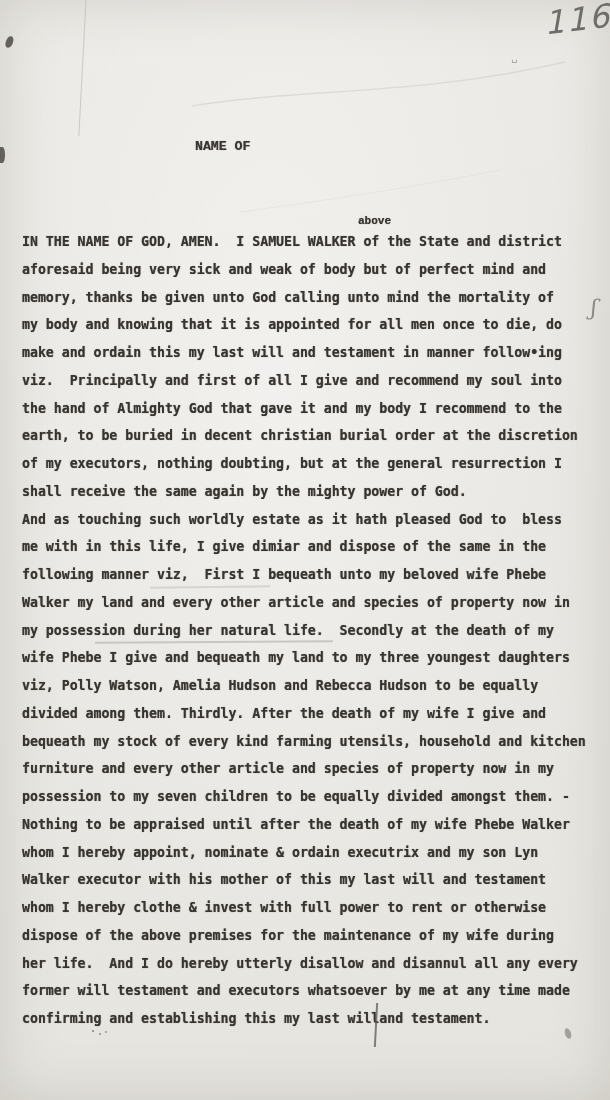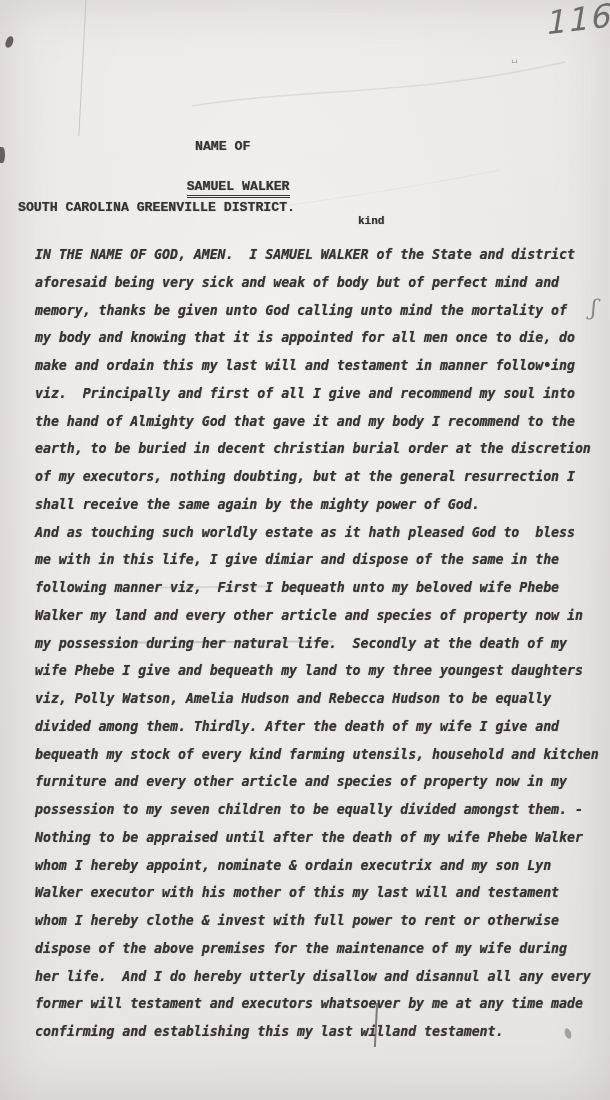--- a/index.html
+++ b/index.html
@@ -21,23 +21,22 @@
     letter-spacing:0px;
     text-shadow:0 0 1px rgba(56,52,47,0.55), 0.4px 0.4px 0.6px rgba(56,52,47,0.25);
     white-space:pre;
   }
   .title1 { position:absolute; left:195px; top:139px; }
   .title2 { position:absolute; left:155px; top:164px; }
   .title2 .underlined { border-bottom:3px double #3b3733; padding-bottom:1px; }
   .heading { position:absolute; left:18px; top:200px; }
   .senr { position:absolute; left:358px; top:215px; font-size:11px; }
   .body-text {
-    position:absolute; left:18px; top:224px; margin:17px;
+    position:absolute; left:18px; top:224px; margin:4px;
     line-height:27.75px;
-    font-style:italic;
   }
   .page-number {
     position:absolute; left:547px; top:0px;
     font-family:"DejaVu Sans", sans-serif;
     font-style:italic; font-weight:400;
     font-size:32px; color:#6f6d69;
     transform:rotate(-7deg) skewX(-6deg);
     letter-spacing:2px;
   }
   .margin-squiggle {
@@ -95,25 +94,21 @@
   <div class="speck speck-d"></div>
   <div class="speck speck-e"></div>
   <div class="smudge-strike"></div>
   <div class="smudge-strike2"></div>
 
   <div class="page-number">116</div>
 
   <div class="margin-squiggle">ʃ</div>
 
   <div class="typed title1">NAME OF</div>
-  <div class="typed title2">
-    <span class="underlined">SAMUEL WALKER</span>
-  </div>
-  <div class="typed heading">SOUTH CAROLINA GREENVILLE DISTRICT.</div>
-  <div class="typed senr">kind</div>
+  <div class="typed senr">above</div>
   <pre class="typed body-text">IN THE NAME OF GOD, AMEN.  I SAMUEL WALKER of the State and district
 aforesaid being very sick and weak of body but of perfect mind and
 memory, thanks be given unto God calling unto mind the mortality of
 my body and knowing that it is appointed for all men once to die, do
 make and ordain this my last will and testament in manner follow•ing
 viz.  Principally and first of all I give and recommend my soul into
 the hand of Almighty God that gave it and my body I recommend to the
 earth, to be buried in decent christian burial order at the discretion
 of my executors, nothing doubting, but at the general resurrection I
 shall receive the same again by the mighty power of God.

